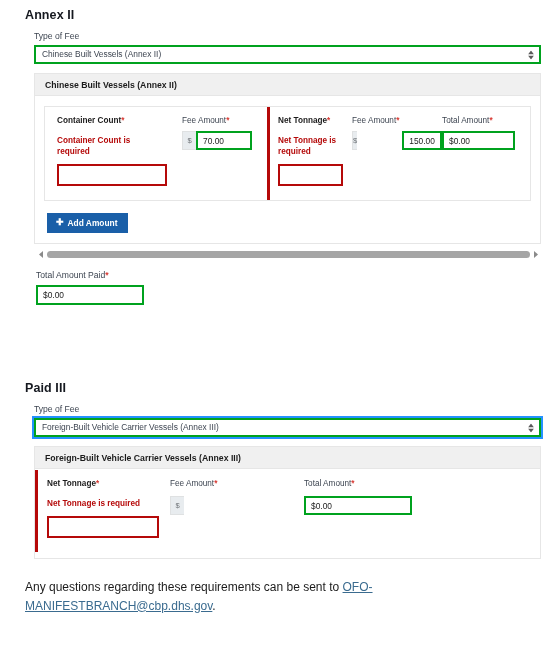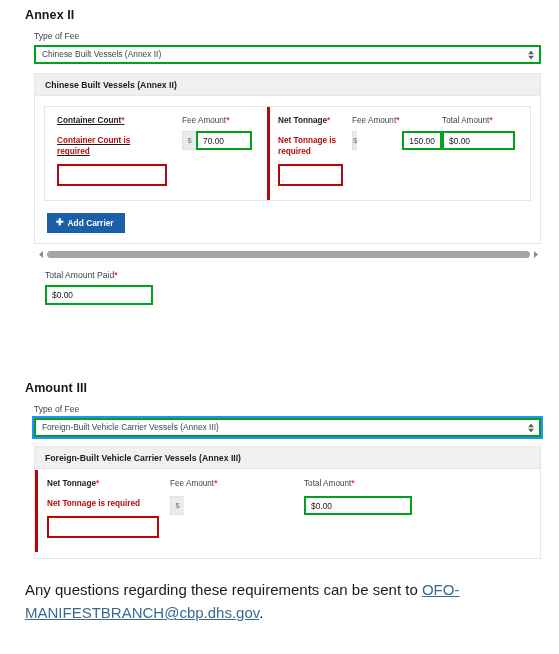--- a/index.html
+++ b/index.html
@@ -122,21 +122,21 @@
   .add-btn .plus { font-size: 9px; font-weight: bold; line-height: 1; }
 
   
   .hscroll { display: flex; align-items: center; height: 12px; }
   .hs-arrow { width: 11px; display: flex; align-items: center; justify-content: center; color: #7d7d7d; }
   .hs-track { flex: 1; height: 12px; display: flex; align-items: center; }
   .hs-thumb { width: 100%; height: 7px; background: #a5a5a5; border-radius: 4px; }
 
   
   .foot {
-    font-size: 15px;
+    font-size: 12px;
     line-height: 1.55;
     color: #1b1b1b;
   }
   .foot a { color: #3a6b8f; text-decoration: underline; }
 </style>
 </head>
 <body>
 
 <div class="page">
 
@@ -164,21 +164,21 @@
 
     <div class="card" style="margin:9px 0 0 9px; width:507px;">
 
       <div class="card-head">Chinese Built Vessels (Annex II)</div>
 
       <div class="card-body">
 
         <div class="row-box">
           <div class="row-inner">
 
-            <div class="fgroup" style="width:140px; padding-left:12px;text-decoration:underline;">
+            <div class="fgroup" style="width:140px; padding-left:12px;">
               <div class="flabel">
                 <span>Container Count</span><span class="req">*</span>
               </div>
               <div class="err-msg">Container Count is required</div>
               <div class="inp err" style="width:110px; margin-top:7px; height:22px;">
                 <span></span>
               </div>
             </div>
 
             <div class="fgroup" style="width:87px; padding-left:0;">
@@ -223,21 +223,21 @@
                 <span>$0.00</span>
               </div>
             </div>
 
           </div>
         </div>
 
         <div style="padding:10px 0 10px 12px;">
           <button class="add-btn">
             <span class="plus">✚</span>
-            <span>Add Carrier</span>
+            <span>Add Amount</span>
           </button>
         </div>
 
       </div>
     </div>
 
     <div class="hscroll" style="margin:5px 0 0 11px; width:505px;">
       <span class="hs-arrow">
         <svg width="5" height="7" viewBox="0 0 5 7">
             <path d="M4 0 L0 3.5 L4 7 Z" fill="#8a8a8a"></path>
@@ -246,34 +246,34 @@
       <span class="hs-track">
         <span class="hs-thumb"></span>
       </span>
       <span class="hs-arrow">
         <svg width="5" height="7" viewBox="0 0 5 7">
             <path d="M1 0 L5 3.5 L1 7 Z" fill="#8a8a8a"></path>
           </svg>
       </span>
     </div>
 
-    <div style="margin:9px 0 0 20px;">
+    <div style="margin:9px 0 0 11px;">
       <div class="field-label">
         <span>Total Amount Paid</span><span class="req">*</span>
       </div>
       <div class="inp" style="width:108px; margin-top:5px; height:20px;">
         <span>$0.00</span>
       </div>
     </div>
 
   </div>
 
   <div style="position:absolute; left:25px; top:381px; width:516px;">
 
-    <div class="annex-heading">Amount III</div>
+    <div class="annex-heading">Paid III</div>
 
     <div style="margin:9px 0 0 9px; width:507px;">
       <div class="field-label">Type of Fee</div>
 
       <div class="select-wrap" style="margin-top:4px;">
         <div class="sel focused">
           <span>Foreign-Built Vehicle Carrier Vessels (Annex III)</span>
         </div>
         <span class="sel-spinner">
           <svg width="6" height="4" viewBox="0 0 6 4">

